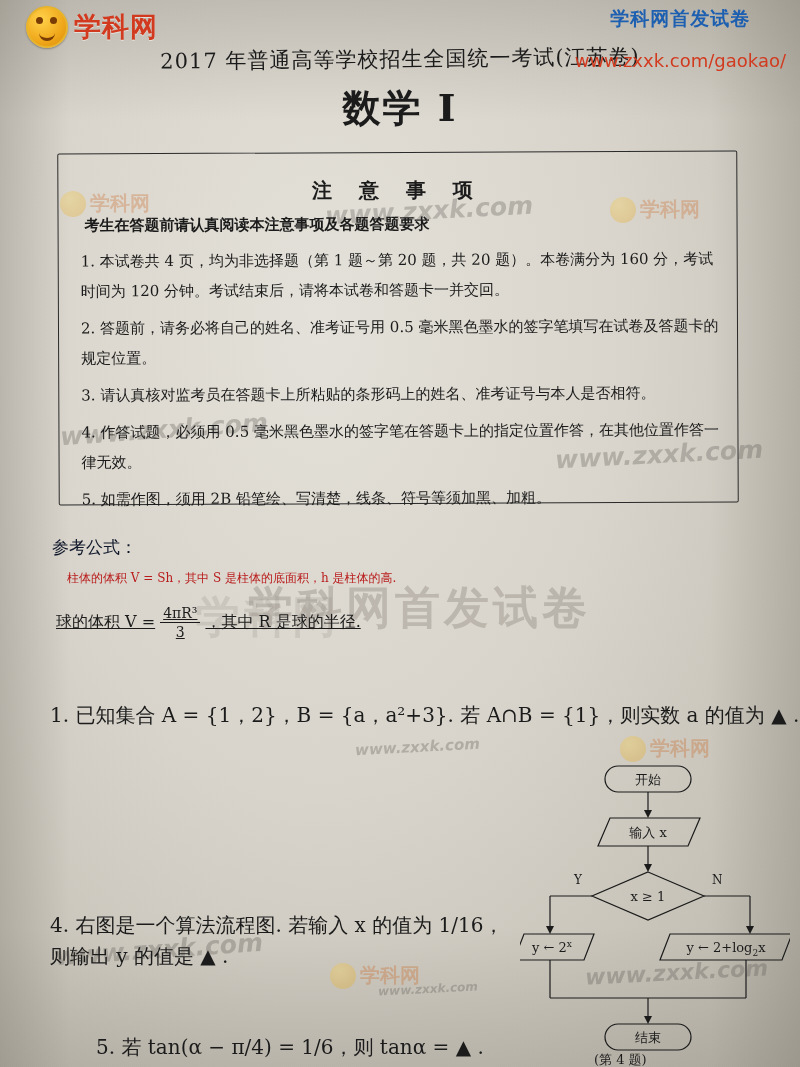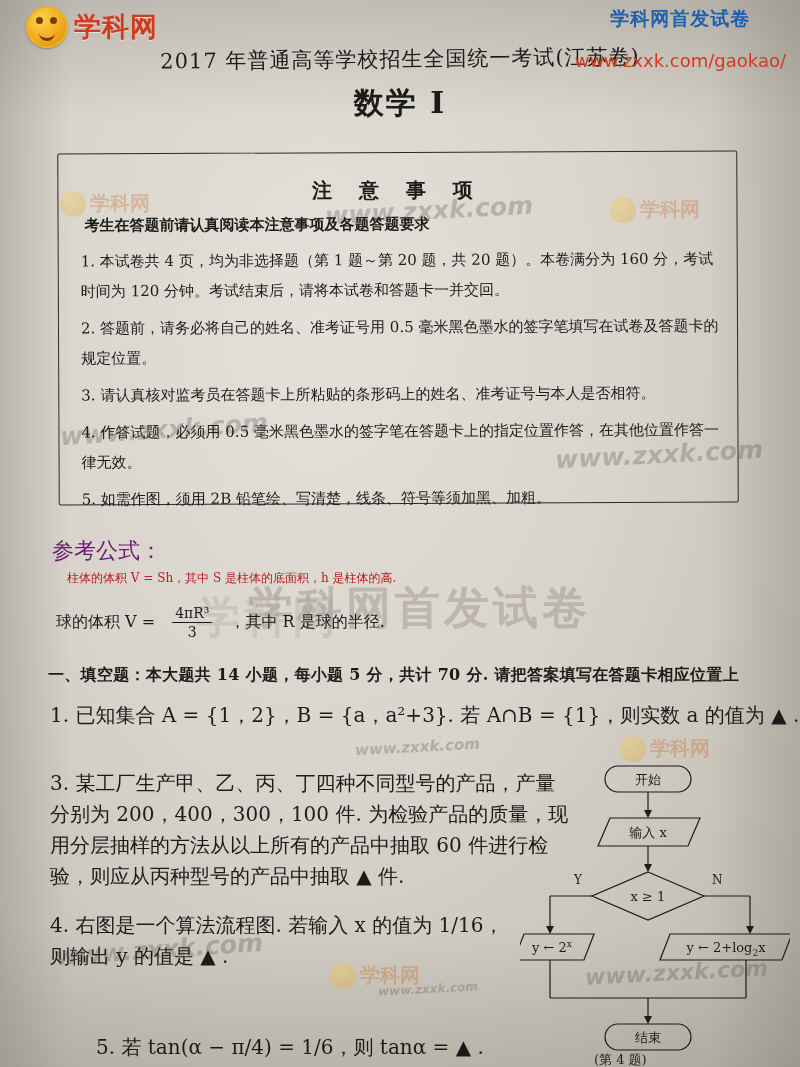--- a/index.html
+++ b/index.html
@@ -94,21 +94,21 @@
     font-family:"DejaVu Sans", sans-serif;font-weight:bold;font-size:20px;color:#c96a2a;
   }
 
   
   .content{position:absolute;inset:0;z-index:12;}
   .title{
     position:absolute;left:0;width:100%;text-align:center;
     font-family:"DejaVu Serif", serif;color:#1b1b1b;
   }
   #doc-title{top:45px;font-size:21px;letter-spacing:1px;transform:rotate(-0.6deg);}
-  #doc-subject{top:83px;font-size:30px;font-weight:bold;letter-spacing:2px;}
+  #doc-subject{top:83px;font-size:38px;font-weight:bold;letter-spacing:2px;}
 
   .notice-box{
     position:absolute;left:58px;top:152px;width:678px;height:350px;
     border:1.5px solid #2a2a2a;border-radius:2px;
     transform:rotate(-0.25deg);
     background:rgba(255,255,255,.03);
   }
   .notice-title{
     position:absolute;left:0;top:24px;width:100%;text-align:center;
     font-size:20px;font-weight:bold;letter-spacing:10px;color:#1b1b1b;
@@ -116,24 +116,24 @@
   .notice-lead{
     position:absolute;left:26px;top:62px;font-size:15px;font-weight:bold;color:#1b1b1b;
   }
   .notice-list{
     position:absolute;left:22px;top:92px;right:18px;
     font-size:15px;line-height:30px;color:#1b1b1b;
   }
   .notice-list p{margin:0 0 7px 0;text-indent:0;}
 
   .formula-head{
-    position:absolute;left:52px;top:536px;font-size:22px;color:#701a75;font-family:Liberation Serif, serif;
+    position:absolute;left:52px;top:536px;font-size:17px;color:#0f172a;font-family:Liberation Serif, serif;
   }
   .f1{position:absolute;left:56px;top:570px;font-size:12px;color:#b91c1c;margin-left:11px;}
-  .f2{position:absolute;left:56px;top:606px;font-size:16px;color:#1b1b1b;display:flex;align-items:center;gap:14px;}
+  .f2{position:absolute;left:56px;top:606px;font-size:16px;color:#1b1b1b;display:flex;align-items:center;gap:2px;text-decoration:underline;}
   .frac{display:inline-flex;flex-direction:column;align-items:center;vertical-align:middle;margin:0 3px;}
   .frac .num{font-size:14px;line-height:14px;padding:0 3px;}
   .frac .bar{width:100%;height:1px;background:#1b1b1b;margin:2px 0;}
   .frac .den{font-size:14px;line-height:14px;padding:0 3px;}
 
   .section-head{
     position:absolute;left:48px;top:665px;font-size:16px;font-weight:bold;color:#1b1b1b;
     letter-spacing:.3px;
   }
   .q{position:absolute;font-size:20px;color:#1b1b1b;line-height:31px;}
@@ -218,24 +218,22 @@
   <div class="f2">
     <span>球的体积 V =</span>
     <span class="frac">
       <span class="num">4πR³</span>
       <span class="bar"></span>
       <span class="den">3</span>
     </span>
     <span>，其中 R 是球的半径.</span>
   </div>
 
-  <div class="section-head">一、填空题：本大题共 14 小题，每小题 5 分，共计 70 分. 请把答案填写在答题卡相应位置上</div>
 
   <div class="q" id="q1">1. 已知集合 A = {1，2}，B = {a，a²+3}. 若 A∩B = {1}，则实数 a 的值为 ▲ .</div>
-  <div class="q" id="q3">3. 某工厂生产甲、乙、丙、丁四种不同型号的产品，产量分别为 200，400，300，100 件. 为检验产品的质量，现用分层抽样的方法从以上所有的产品中抽取 60 件进行检验，则应从丙种型号的产品中抽取 ▲ 件.</div>
   <div class="q" id="q4">4. 右图是一个算法流程图. 若输入 x 的值为 1/16，则输出 y 的值是 ▲ .</div>
   <div class="q" id="q5">5. 若 tan(α − π/4) = 1/6，则 tanα = ▲ .</div>
 
   <svg class="flow" viewBox="0 0 270 300">
 
     <rect x="85" y="6" width="86" height="26" rx="13" fill="none" stroke="#1b1b1b" stroke-width="1.2"></rect>
     <text id="f-start" x="128" y="24" font-size="13" text-anchor="middle" fill="#1b1b1b">开始</text>
     <line x1="128" y1="32" x2="128" y2="52" stroke="#1b1b1b" stroke-width="1.2"></line>
     <polygon points="128,58 124,50 132,50" fill="#1b1b1b"></polygon>
 

